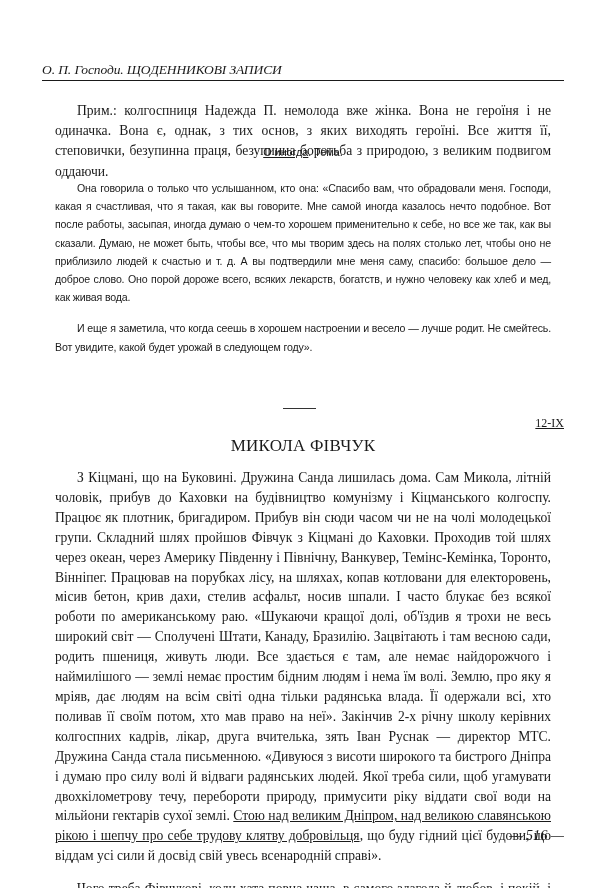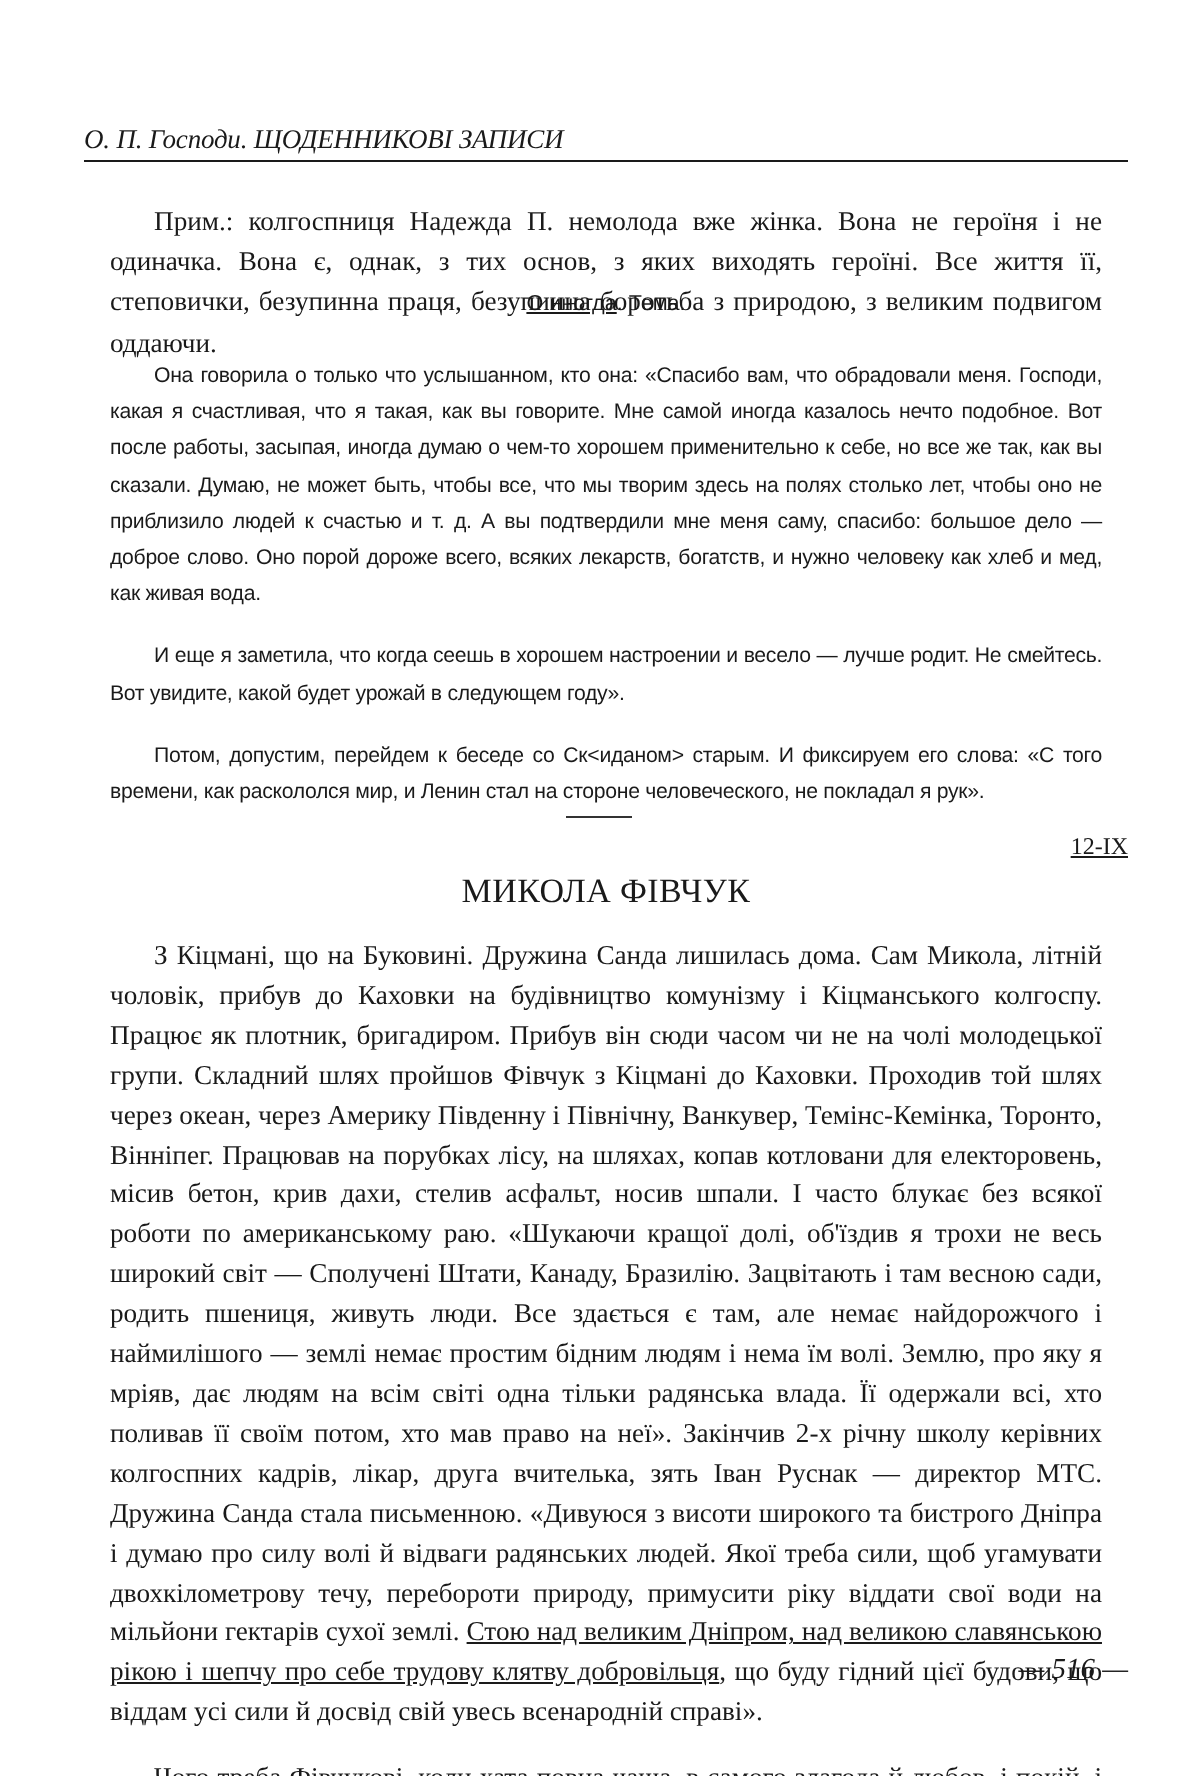--- a/index.html
+++ b/index.html
@@ -39,21 +39,20 @@
     <p class="serif indent">Прим.: колгоспниця Надежда П. немолода вже жінка. Вона не героїня і не одиначка. Вона є, однак, з тих основ, з яких виходять героїні. Все життя її, степовички, безупинна праця, безупинна боротьба з природою, з великим подвигом оддаючи.</p>
   </div>
 
   <div class="ru-title">
     <u>О иногда</u><span>. Тема.</span>
   </div>
 
   <div class="block2">
     <p class="sans indent">Она говорила о только что услышанном, кто она: «Спасибо вам, что обрадовали меня. Господи, какая я счастливая, что я такая, как вы говорите. Мне самой иногда казалось нечто подобное. Вот после работы, засыпая, иногда думаю о чем-то хорошем применительно к себе, но все же так, как вы сказали. Думаю, не может быть, чтобы все, что мы творим здесь на полях столько лет, чтобы оно не приблизило людей к счастью и т. д. А вы подтвердили мне меня саму, спасибо: большое дело — доброе слово. Оно порой дороже всего, всяких лекарств, богатств, и нужно человеку как хлеб и мед, как живая вода.</p>
     <p class="sans indent">И еще я заметила, что когда сеешь в хорошем настроении и весело — лучше родит. Не смейтесь. Вот увидите, какой будет урожай в следующем году».</p>
-    <p class="sans indent">Потом, допустим, перейдем к беседе со Ск&lt;иданом&gt; старым. И фиксируем его слова: «С того времени, как раскололся мир, и Ленин стал на стороне человеческого, не покладал я рук».</p>
   </div>
 
   <div class="divider"></div>
 
   <div class="date">12-IX</div>
   <div class="section-title">МИКОЛА ФІВЧУК</div>
 
   <div class="block3">
     <p class="serif indent"><span>З Кіцмані, що на Буковині. Дружина Санда лишилась дома. Сам Микола, літній чоловік, прибув до Каховки на будівництво комунізму і Кіцманського колгоспу. Працює як плотник, бригадиром. Прибув він сюди часом чи не на чолі молодецької групи. Складний шлях пройшов Фівчук з Кіцмані до Каховки. Проходив той шлях через океан, через Америку Південну і Північну, Ванкувер, Темінс-Кемінка, Торонто, Вінніпег. Працював на порубках лісу, на шляхах, копав котловани для електоровень, місив бетон, крив дахи, стелив асфальт, носив шпали. І часто блукає без всякої роботи по американському раю. «Шукаючи кращої долі, об'їздив я трохи не весь широкий світ — Сполучені Штати, Канаду, Бразилію. Зацвітають і там весною сади, родить пшениця, живуть люди. Все здається є там, але немає найдорожчого і наймилішого — землі немає простим бідним людям і нема їм волі. Землю, про яку я мріяв, дає людям на всім світі одна тільки радянська влада. Її одержали всі, хто поливав її своїм потом, хто мав право на неї». Закінчив 2-х річну школу керівних колгоспних кадрів, лікар, друга вчителька, зять Іван Руснак — директор МТС. Дружина Санда стала письменною. «Дивуюся з висоти широкого та бистрого Дніпра і думаю про силу волі й відваги радянських людей. Якої треба сили, щоб угамувати двохкілометрову течу, перебороти природу, примусити ріку віддати свої води на мільйони гектарів сухої землі. </span><span class="underline">Стою над великим Дніпром, над великою славянською рікою і шепчу про себе трудову клятву добровільця</span><span>, що буду гідний цієї будови, що віддам усі сили й досвід свій увесь всенародній справі».</span></p>
     <p class="serif indent">Чого треба Фівчукові, коли хата повна чаша, в самого злагода й любов, і покій, і за плечима такий довгий тернистий шлях? Що примусило його кинути свою хату, чому?</p>

